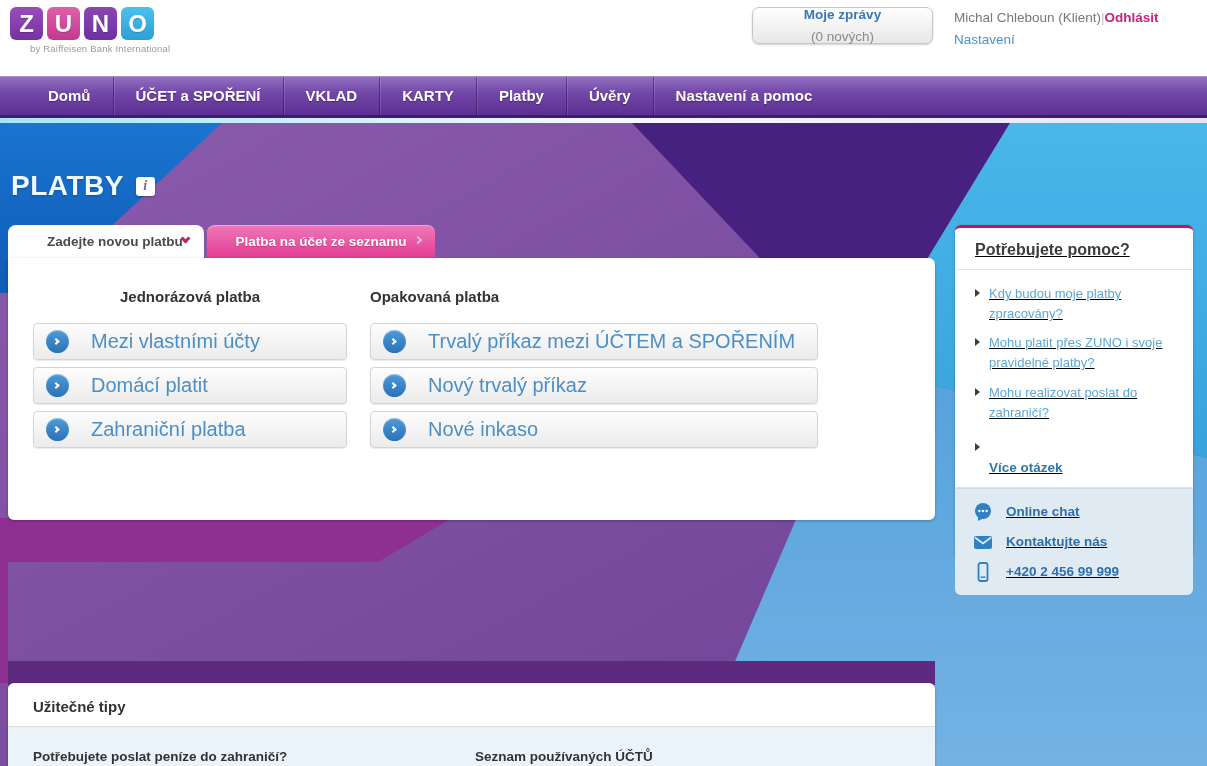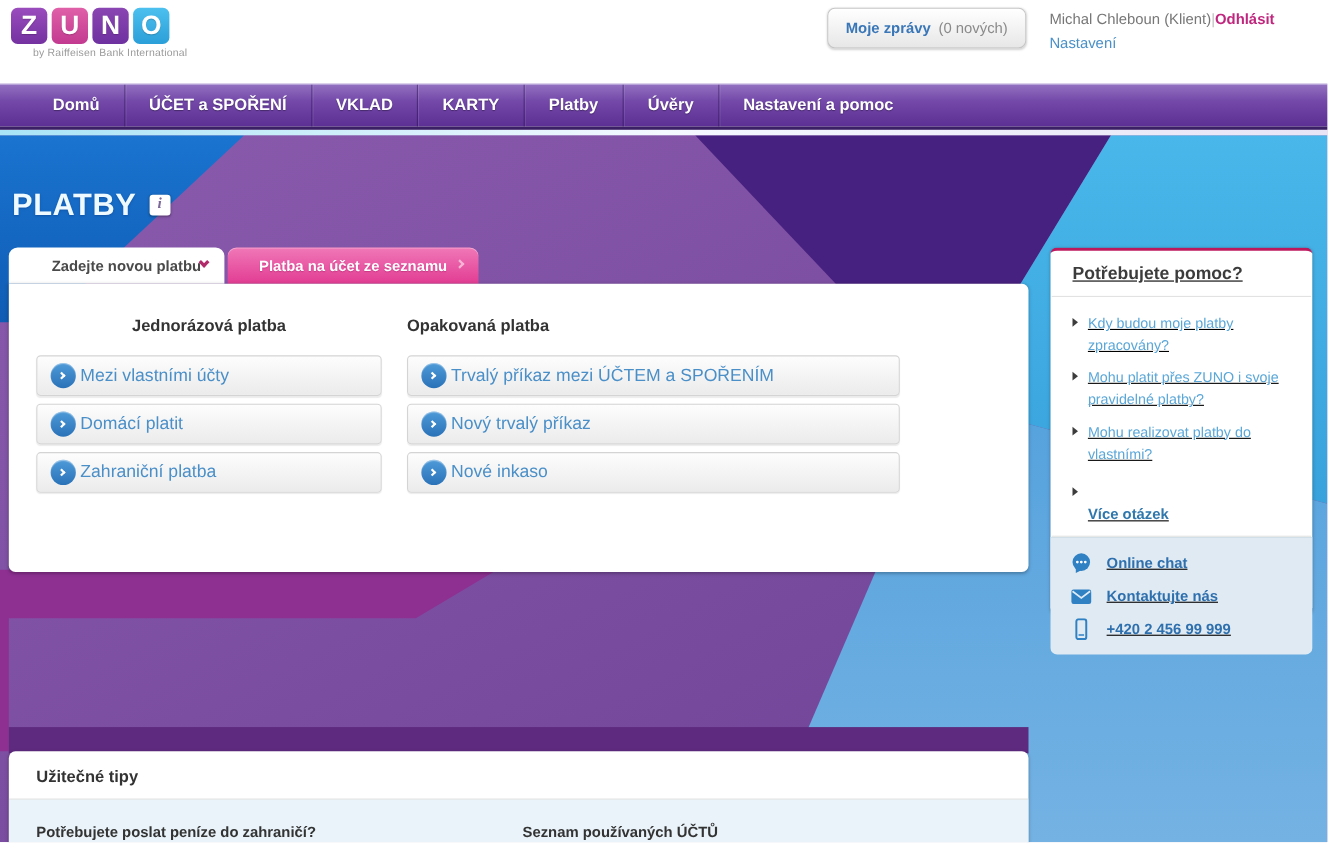--- a/index.html
+++ b/index.html
@@ -15,21 +15,21 @@
           display:flex; align-items:center; justify-content:center; text-shadow:0 1px 1px rgba(0,0,0,.2); }
   .tile-z { background:linear-gradient(180deg,#9a4cbd,#7432a0); }
   .tile-u { background:linear-gradient(180deg,#e060a8,#c23a90); }
   .tile-n { background:linear-gradient(180deg,#8a46b2,#6e31a0); }
   .tile-o { background:linear-gradient(180deg,#4cc0ee,#2b9fd8); }
   .tagline { font-size:9.5px; color:#9a9a9a; margin-top:3px; padding-left:20px; letter-spacing:.2px; }
 
   .msg-btn { position:absolute; left:752px; top:7px; width:181px; height:37px;
              border:1px solid #c6c6c6; border-radius:7px; background:linear-gradient(180deg,#ffffff,#e7e7e7);
              box-shadow:0 1px 2px rgba(0,0,0,.18); font-size:13.5px; cursor:pointer;
-             display:flex; align-items:center; justify-content:center; gap:7px; }
+             display:flex; align-items:center; justify-content:center; gap:7px;flex-direction:column; }
   .msg-btn .lbl { color:#3a77b8; font-weight:bold; }
   .msg-btn .cnt { color:#8a8a8a; }
 
   .user-area { position:absolute; left:954px; top:10px; font-size:13.5px; }
   .user-line { display:flex; gap:0; align-items:center; }
   .user-name { color:#777; }
   .user-sep { color:#c0c0c0; }
   .logout { color:#c0267e; font-weight:bold; cursor:pointer; }
   .settings { color:#4a90c8; margin-top:7px; cursor:pointer; display:inline-block; }
 
@@ -76,21 +76,21 @@
   .col-1 { left:25px; width:314px;text-align:center; }
   .col-2 { left:362px; width:448px; }
   .col-heading { font-size:15px; font-weight:bold; color:#333; margin-bottom:18px; }
   .pay-btn { height:37px; margin-bottom:7px; border:1px solid #d4d4d4; border-radius:4px;
              background:linear-gradient(180deg,#fdfdfd,#ebebeb); box-shadow:0 1px 1px rgba(0,0,0,.08);
              display:flex; align-items:center; cursor:pointer; }
   .circ { width:23px; height:23px; border-radius:50%; margin-left:12px; flex:0 0 23px;
           background:linear-gradient(180deg,#4e9ad8,#2a72b8); box-shadow:inset 0 1px 1px rgba(255,255,255,.45);
           display:flex; align-items:center; justify-content:center; }
   .circ .chev-w { width:5px; height:5px; border-width:2px 2px 0 0; transform:rotate(45deg) translate(-1px,1px); color:#fff; }
-  .pay-btn .pay-label { margin-left:4px; color:#4a8fc8; font-size:16px; }
+  .pay-btn .pay-label { margin-left:22px; color:#4a8fc8; font-size:20px; }
 
   .planned-panel { left:8px; top:442px; width:927px; height:103px; border-radius:6px; padding:24px 25px; }
   .panel-heading { font-size:15px; font-weight:bold; color:#333; }
   .empty-text { margin-top:13px; font-size:13px; color:#8c8c8c; }
 
   .tips-panel { left:8px; top:565px; width:927px; height:120px; border-radius:6px 6px 0 0; overflow:hidden; }
   .tips-header { height:44px; padding:15px 25px 0; border-bottom:1px solid #dcdcdc; }
   .tips-body { position:relative; background:#e9f3f9; height:76px; }
   .tip-item { position:absolute; top:22px; font-size:13.5px; font-weight:bold; color:#333; cursor:pointer; }
   .tip-1 { left:25px; } .tip-2 { left:467px; }
@@ -270,21 +270,21 @@
         <div class="help-link">
           <span class="tri"></span>
           <span class="txt">Kdy budou moje platby zpracovány?</span>
         </div>
         <div class="help-link">
           <span class="tri"></span>
           <span class="txt">Mohu platit přes ZUNO i svoje pravidelné platby?</span>
         </div>
         <div class="help-link">
           <span class="tri"></span>
-          <span class="txt">Mohu realizovat platby do vlastními?</span>
+          <span class="txt">Mohu realizovat poslat do zahraničí?</span>
         </div>
         <div class="help-more">
           <span class="tri"></span>
           <span class="txt">Více otázek</span>
         </div>
       </div>
       <div class="help-divider"></div>
       <div class="help-contact">
         <div class="contact-row">
           <svg class="cicon" viewBox="0 0 20 20">

